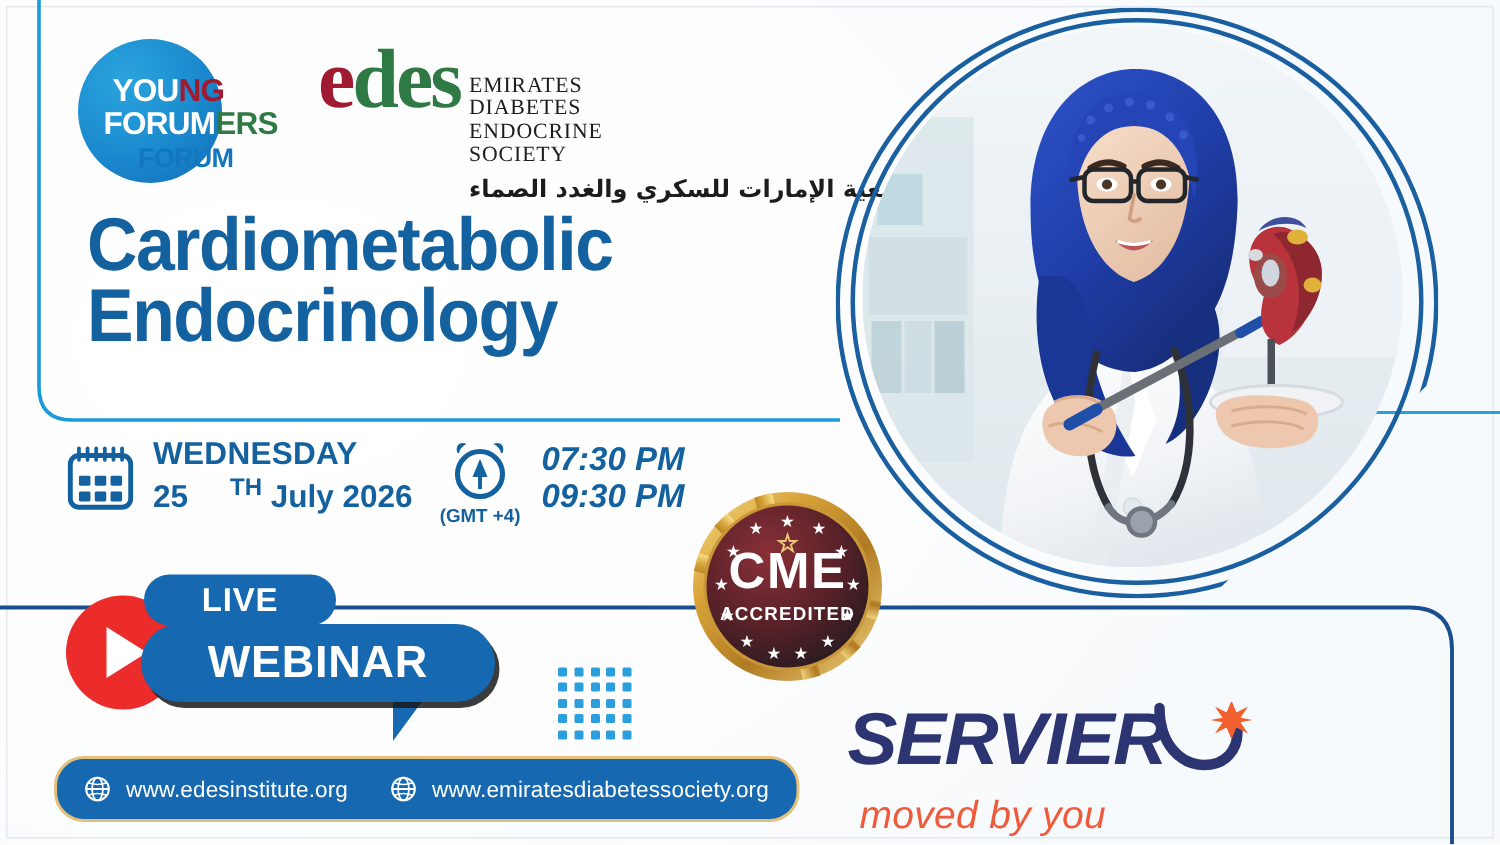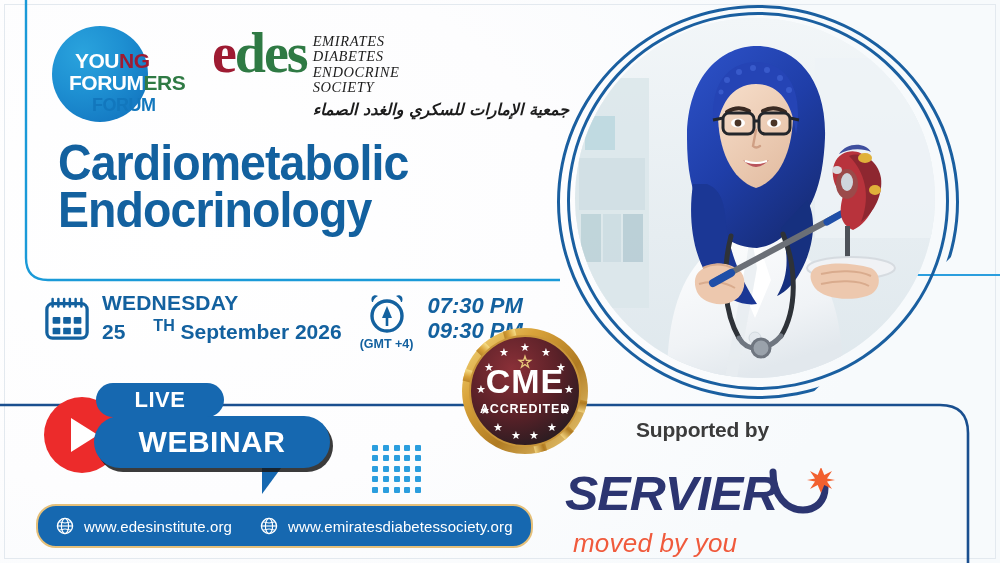--- a/index.html
+++ b/index.html
@@ -45,21 +45,21 @@
   .r{color:#9e1b32;}
   .g{color:#2f7a44;}
 
   .edes{position:relative;margin-left:14px;margin-top:6px;display:flex;align-items:flex-start;}
   .edes-word{
     font-family:"Liberation Serif", serif;font-weight:bold;font-size:56px;line-height:0.84;
     letter-spacing:-2px;
   }
   .edes-word .e{color:#9e1b32;}
   .edes-word .des{color:#2f7a44;}
-  .edes-right{margin-left:6px;margin-top:4px;font-style:italic;}
+  .edes-right{margin-left:6px;margin-top:20px;}
   .edes-right .ln{
     font-family:"Liberation Serif", serif;color:#1c1c1c;font-size:14.5px;
     line-height:1.06;letter-spacing:0.6px;
   }
   .edes-arabic{
     font-family:"DejaVu Sans", sans-serif;color:#1c1c1c;font-size:16px;font-weight:bold;
     margin-top:5px;direction:rtl;white-space:nowrap;
   }
 
   
@@ -226,21 +226,21 @@
         <rect x="31" y="22" width="8" height="7" rx="1"></rect>
         <rect x="9" y="33" width="8" height="7" rx="1"></rect>
         <rect x="20" y="33" width="8" height="7" rx="1"></rect>
         <rect x="31" y="33" width="8" height="7" rx="1"></rect>
       </g>
     </svg>
 
     <div class="dt-text">
       <div class="dt-day">WEDNESDAY</div>
       <div class="dt-date">
-        <span>25</span><sup>TH</sup><span> September 2026</span>
+        <span>25</span><sup>TH</sup><span> July 2026</span>
       </div>
     </div>
 
     <div class="clock-wrap">
       <svg class="clock-icon" viewBox="0 0 44 40">
         <path d="M7 8 C5 3 9 0 13 2 C10 3.5 8.5 5.5 8 8 Z" fill="#13619f"></path>
         <path d="M37 8 C39 3 35 0 31 2 C34 3.5 35.5 5.5 36 8 Z" fill="#13619f"></path>
         <circle cx="22" cy="22" r="15" fill="none" stroke="#13619f" stroke-width="3.4"></circle>
         <path d="M22 12 L17 24 L27 24 Z" fill="#13619f"></path>
         <line x1="22" y1="22" x2="22" y2="32" stroke="#13619f" stroke-width="2.6"></line>
@@ -461,21 +461,20 @@
         <g>
           <path d="M240 250 C250 244 276 244 296 250 C308 256 306 274 292 278
                    C272 284 248 280 240 270 C234 262 234 254 240 250 Z" fill="#edc8ae"></path>
           <path d="M246 256 C262 252 284 252 296 258" stroke="#d9ab8d" stroke-width="2" fill="none"></path>
           <path d="M246 266 C262 262 284 262 294 268" stroke="#d9ab8d" stroke-width="2" fill="none"></path>
         </g>
       </svg>
     </div>
   </div>
 
-  <div class="supported">Supported by</div>
 
   <div class="servier">
     <div style="display:flex;align-items:center;">
       <div class="servier-name">SERVIER</div>
       <svg width="70" height="56" viewBox="0 0 70 56" style="margin-left:-6px;margin-top:6px;">
         <path d="M6 4 C6 28 20 42 36 42 C50 42 58 32 58 20" fill="none" stroke="#2c3571" stroke-width="7" stroke-linecap="round"></path>
         <g fill="#f2602f" transform="translate(54,12)">
           <path d="M0,-13 L3.3,-5 L11,-9 L6,-1.5 L14,0 L6,1.5 L11,9 L3.3,5 L0,13 L-3.3,5 L-11,9 L-6,1.5 L-14,0 L-6,-1.5 L-11,-9 L-3.3,-5 Z"></path>
         </g>
       </svg>

